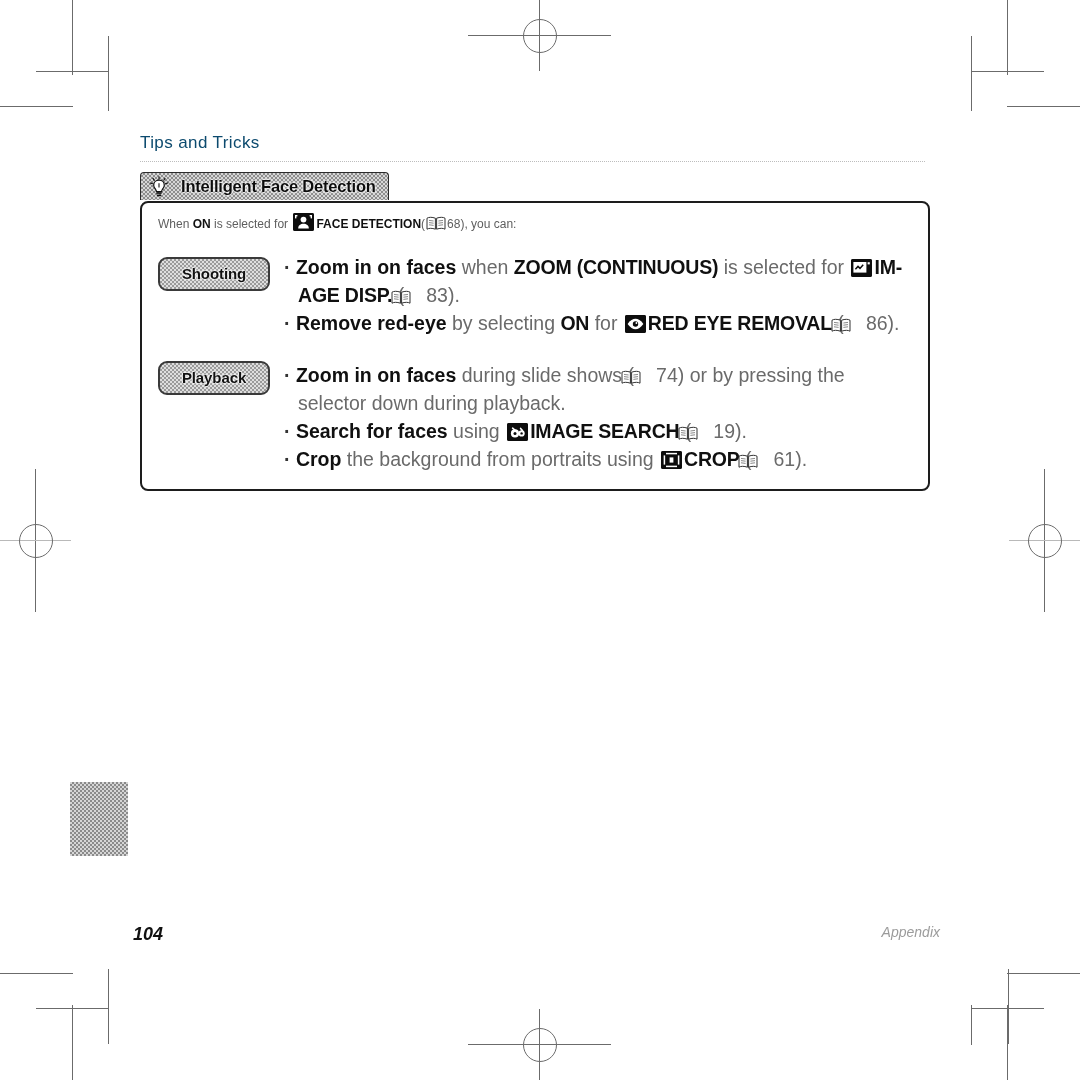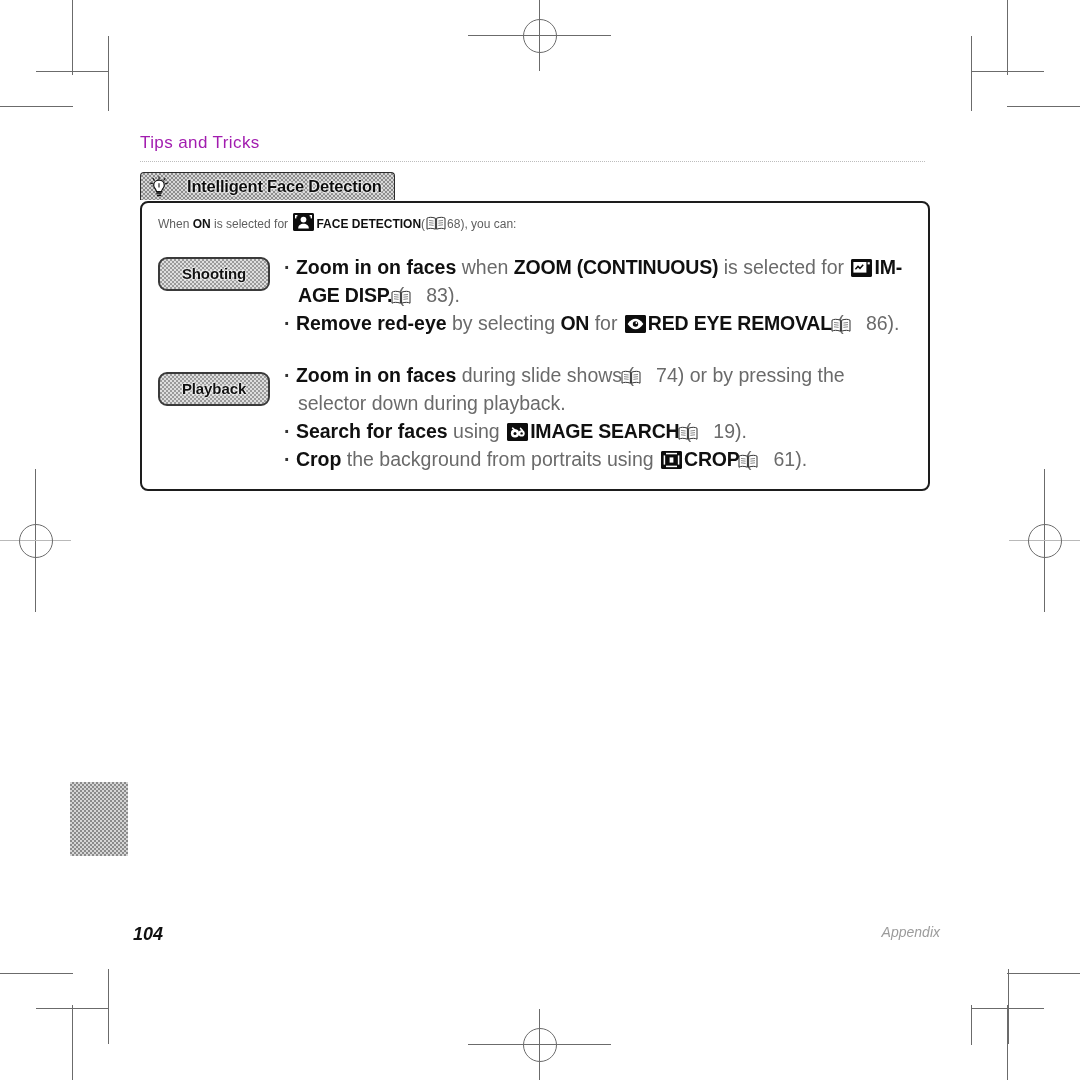--- a/index.html
+++ b/index.html
@@ -12,32 +12,32 @@
   .mark{position:absolute;background:#6b6b6b;}
   .mark.v{width:1px;}
   .mark.h{height:1px;}
   .mark.light{background:#b9b9b9;}
   .reg{position:absolute;width:34px;height:34px;border:1px solid #6b6b6b;border-radius:50%;box-sizing:border-box;}
 
   
   .page{position:absolute;left:0;top:0;width:1080px;height:1080px;}
   .running-head{
     position:absolute;left:140px;top:133px;
-    font-size:17px;color:#a21caf;letter-spacing:.4px;
+    font-size:17px;color:#0c4a6e;letter-spacing:.4px;
     font-family:"Liberation Sans", sans-serif;
   }
   .rule{
     position:absolute;left:140px;top:161px;width:786px;height:1px;
     background:repeating-linear-gradient(to right,#bdbdbd 0 1px,transparent 1px 2px);
   }
 
   
   .panel-wrap{position:absolute;left:140px;top:172px;width:790px;}
   .panel-tab{
-    position:relative;display:inline-flex;align-items:center;gap:18px;
+    position:relative;display:inline-flex;align-items:center;gap:12px;
     height:28px;padding:0 12px 0 8px;
     border:1px solid #2b2b2b;border-bottom:none;
     border-radius:4px 4px 0 0;
     background:
       repeating-conic-gradient(#8d8d8d 0% 25%, #d7d7d7 0% 50%) 0 0/4px 4px;
     box-sizing:border-box;z-index:3;
   }
   .panel-tab .tab-title{
     font-size:16.5px;font-weight:bold;color:#0d0d0d;
     letter-spacing:-.2px;white-space:nowrap;
@@ -243,21 +243,21 @@
                       <line x1="12.4" y1="6" x2="17" y2="5.4"></line>
                       <line x1="12.4" y1="8.2" x2="17" y2="7.6"></line>
                       <line x1="12.4" y1="10.4" x2="17" y2="9.8"></line>
                     </g>
                   </svg></span><span>86</span><span>).</span></p>
           </div>
         </div>
 
         <div class="row" style="min-height:116px;">
           <div class="gutter">
-            <div class="side-tab" style="top:11px;justify-content:center;">
+            <div class="side-tab" style="top:0px;justify-content:center;">
               <span>Playback</span>
             </div>
           </div>
           <div class="bullets">
 
             <p class="bullet"><span class="dot">·</span> <b>Zoom in on faces</b><span> during slide shows (</span><span class="book"><svg viewBox="0 0 20 16">
                     <path d="M1 3.2C3 2 6 2 9.4 3.2v11C6 13 3 13 1 14.2z" fill="#fff" stroke="#333" stroke-width="1"></path>
                     <path d="M19 3.2C17 2 14 2 10.6 3.2v11C14 13 17 13 19 14.2z" fill="#fff" stroke="#333" stroke-width="1"></path>
                     <g stroke="#555" stroke-width=".7">
                       <line x1="3" y1="5.4" x2="7.6" y2="6"></line>

